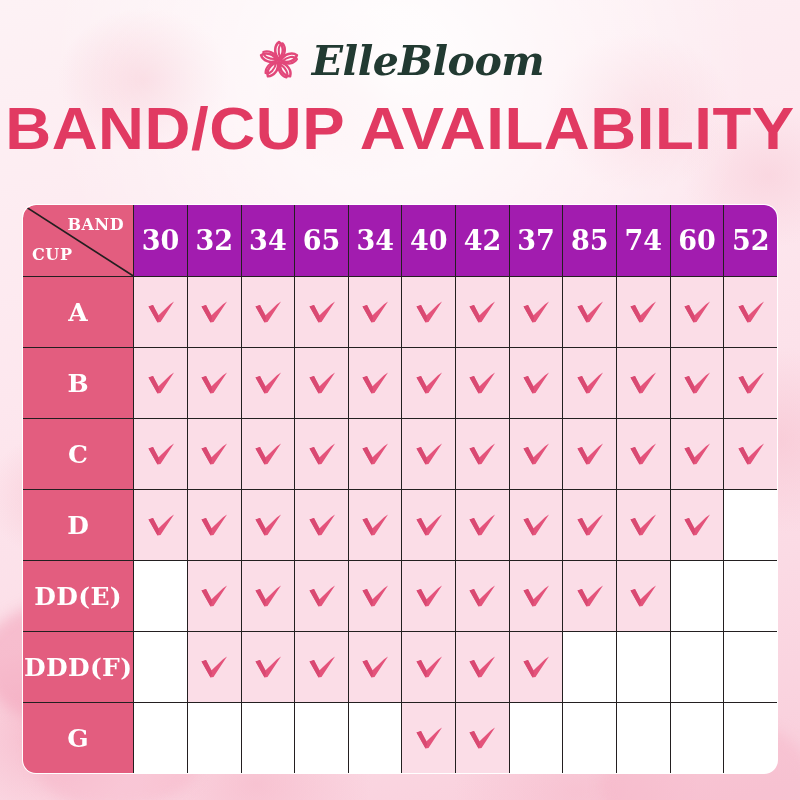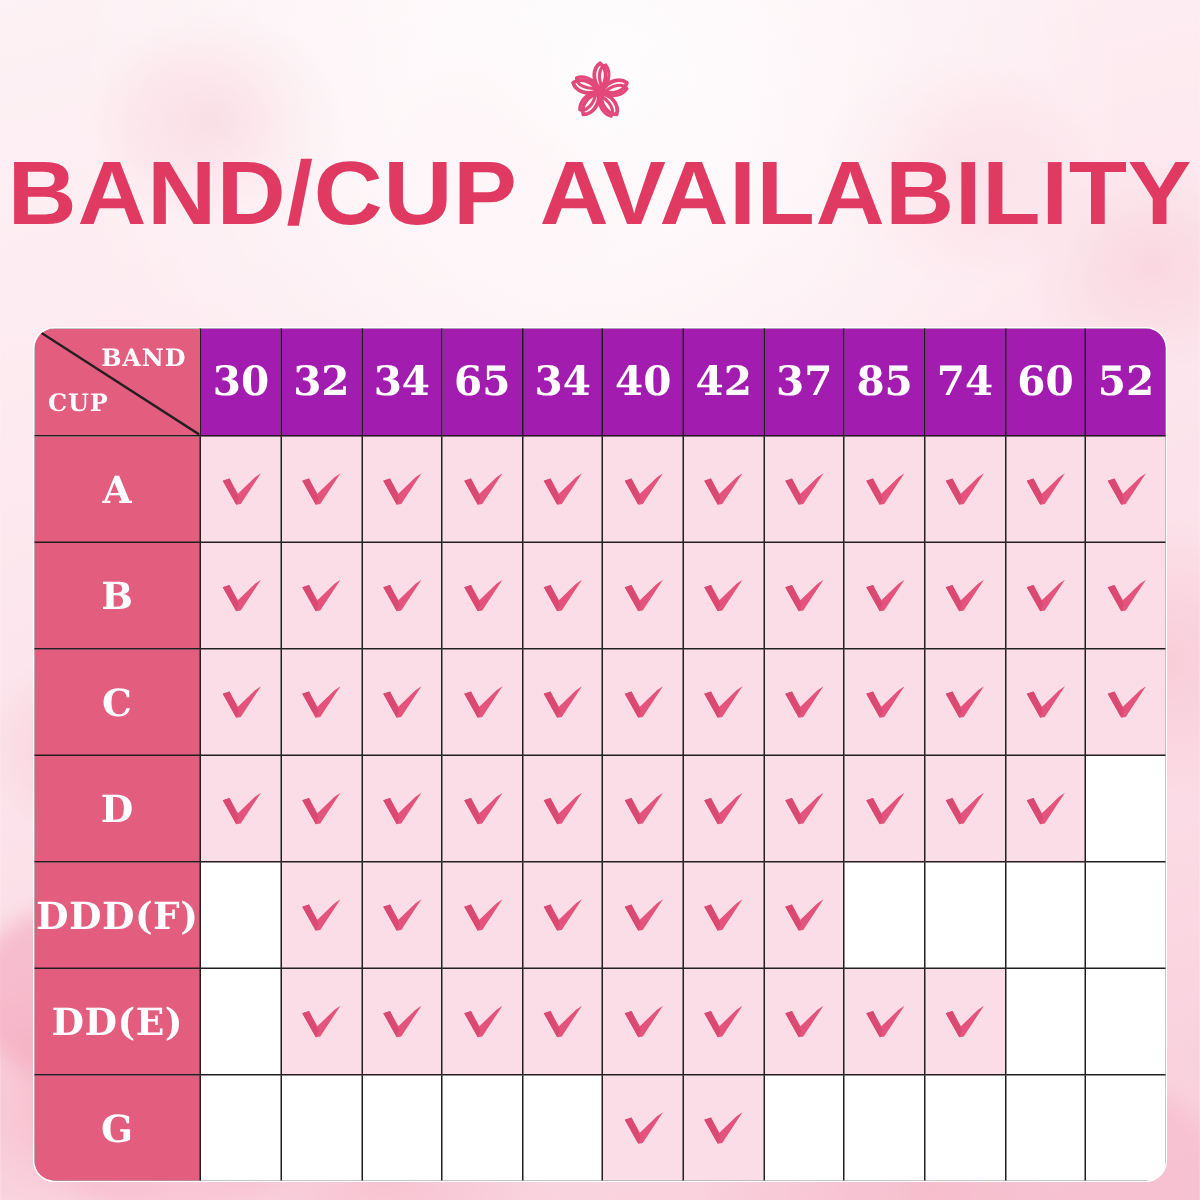--- a/index.html
+++ b/index.html
@@ -76,21 +76,21 @@
     letter-spacing: 0.5px;
     color: #e13a62;
     transform: scaleX(1.06);
     white-space: nowrap;
   }
 
   
   #chart-wrap {
     position: absolute;
     left: 22px;
-    top: 218px;
+    top: 204px;
     width: 756px;
     height: 570px;
   }
   table#availability-table {
     width: 100%;
     height: 100%;
     border-collapse: collapse;
     table-layout: fixed;
     border-radius: 14px;
     overflow: hidden;
@@ -186,20 +186,21 @@
         <path transform="rotate(288)" d="M0,-4 C-12,-16 -10,-34 0,-41 C10,-34 12,-16 0,-4 Z"></path>
         <path transform="rotate(36)" d="M0,-6 C-15,-14 -22,-28 -16,-36 C-5,-33 4,-20 0,-6 Z" stroke-width="4.5"></path>
         <path transform="rotate(108)" d="M0,-6 C-15,-14 -22,-28 -16,-36 C-5,-33 4,-20 0,-6 Z" stroke-width="4.5"></path>
         <path transform="rotate(180)" d="M0,-6 C-15,-14 -22,-28 -16,-36 C-5,-33 4,-20 0,-6 Z" stroke-width="4.5"></path>
         <path transform="rotate(252)" d="M0,-6 C-15,-14 -22,-28 -16,-36 C-5,-33 4,-20 0,-6 Z" stroke-width="4.5"></path>
         <path transform="rotate(324)" d="M0,-6 C-15,-14 -22,-28 -16,-36 C-5,-33 4,-20 0,-6 Z" stroke-width="4.5"></path>
       </g>
       <circle cx="50" cy="50" r="3.5" fill="#e2487a" stroke="none"></circle>
     </g>
   </svg>
+  <div id="brand-name">ElleBloom</div>
 </div>
 
 <h1 id="page-title">BAND/CUP AVAILABILITY</h1>
 
 <div id="chart-wrap">
   <table id="availability-table">
     <colgroup id="table-colgroup">
         <col class="cup-col">
         <col class="band-col">
         <col class="band-col">
@@ -527,20 +528,80 @@
           </td>
           <td class="cell filled">
             <svg class="check-icon" viewBox="0 0 30 26">
               <path d="M2.5 7.5 L11.5 23.5 L14.5 23.0 L28.0 2.5 L24.0 5.2 L12.6 16.2 L7.0 6.0 Z" fill="#e4537b"></path>
               <path d="M2.5 7.5 L11.5 23.5 L13.2 19.0 L7.0 6.0 Z" fill="#d94972"></path>
             </svg>
           </td>
           <td class="cell"></td>
         </tr>
         <tr>
+          <td class="cup-label">DD(E)</td>
+          <td class="cell"></td>
+          <td class="cell filled">
+            <svg class="check-icon" viewBox="0 0 30 26">
+              <path d="M2.5 7.5 L11.5 23.5 L14.5 23.0 L28.0 2.5 L24.0 5.2 L12.6 16.2 L7.0 6.0 Z" fill="#e4537b"></path>
+              <path d="M2.5 7.5 L11.5 23.5 L13.2 19.0 L7.0 6.0 Z" fill="#d94972"></path>
+            </svg>
+          </td>
+          <td class="cell filled">
+            <svg class="check-icon" viewBox="0 0 30 26">
+              <path d="M2.5 7.5 L11.5 23.5 L14.5 23.0 L28.0 2.5 L24.0 5.2 L12.6 16.2 L7.0 6.0 Z" fill="#e4537b"></path>
+              <path d="M2.5 7.5 L11.5 23.5 L13.2 19.0 L7.0 6.0 Z" fill="#d94972"></path>
+            </svg>
+          </td>
+          <td class="cell filled">
+            <svg class="check-icon" viewBox="0 0 30 26">
+              <path d="M2.5 7.5 L11.5 23.5 L14.5 23.0 L28.0 2.5 L24.0 5.2 L12.6 16.2 L7.0 6.0 Z" fill="#e4537b"></path>
+              <path d="M2.5 7.5 L11.5 23.5 L13.2 19.0 L7.0 6.0 Z" fill="#d94972"></path>
+            </svg>
+          </td>
+          <td class="cell filled">
+            <svg class="check-icon" viewBox="0 0 30 26">
+              <path d="M2.5 7.5 L11.5 23.5 L14.5 23.0 L28.0 2.5 L24.0 5.2 L12.6 16.2 L7.0 6.0 Z" fill="#e4537b"></path>
+              <path d="M2.5 7.5 L11.5 23.5 L13.2 19.0 L7.0 6.0 Z" fill="#d94972"></path>
+            </svg>
+          </td>
+          <td class="cell filled">
+            <svg class="check-icon" viewBox="0 0 30 26">
+              <path d="M2.5 7.5 L11.5 23.5 L14.5 23.0 L28.0 2.5 L24.0 5.2 L12.6 16.2 L7.0 6.0 Z" fill="#e4537b"></path>
+              <path d="M2.5 7.5 L11.5 23.5 L13.2 19.0 L7.0 6.0 Z" fill="#d94972"></path>
+            </svg>
+          </td>
+          <td class="cell filled">
+            <svg class="check-icon" viewBox="0 0 30 26">
+              <path d="M2.5 7.5 L11.5 23.5 L14.5 23.0 L28.0 2.5 L24.0 5.2 L12.6 16.2 L7.0 6.0 Z" fill="#e4537b"></path>
+              <path d="M2.5 7.5 L11.5 23.5 L13.2 19.0 L7.0 6.0 Z" fill="#d94972"></path>
+            </svg>
+          </td>
+          <td class="cell filled">
+            <svg class="check-icon" viewBox="0 0 30 26">
+              <path d="M2.5 7.5 L11.5 23.5 L14.5 23.0 L28.0 2.5 L24.0 5.2 L12.6 16.2 L7.0 6.0 Z" fill="#e4537b"></path>
+              <path d="M2.5 7.5 L11.5 23.5 L13.2 19.0 L7.0 6.0 Z" fill="#d94972"></path>
+            </svg>
+          </td>
+          <td class="cell filled">
+            <svg class="check-icon" viewBox="0 0 30 26">
+              <path d="M2.5 7.5 L11.5 23.5 L14.5 23.0 L28.0 2.5 L24.0 5.2 L12.6 16.2 L7.0 6.0 Z" fill="#e4537b"></path>
+              <path d="M2.5 7.5 L11.5 23.5 L13.2 19.0 L7.0 6.0 Z" fill="#d94972"></path>
+            </svg>
+          </td>
+          <td class="cell filled">
+            <svg class="check-icon" viewBox="0 0 30 26">
+              <path d="M2.5 7.5 L11.5 23.5 L14.5 23.0 L28.0 2.5 L24.0 5.2 L12.6 16.2 L7.0 6.0 Z" fill="#e4537b"></path>
+              <path d="M2.5 7.5 L11.5 23.5 L13.2 19.0 L7.0 6.0 Z" fill="#d94972"></path>
+            </svg>
+          </td>
+          <td class="cell"></td>
+          <td class="cell"></td>
+        </tr>
+        <tr>
           <td class="cup-label">DDD(F)</td>
           <td class="cell"></td>
           <td class="cell filled">
             <svg class="check-icon" viewBox="0 0 30 26">
               <path d="M2.5 7.5 L11.5 23.5 L14.5 23.0 L28.0 2.5 L24.0 5.2 L12.6 16.2 L7.0 6.0 Z" fill="#e4537b"></path>
               <path d="M2.5 7.5 L11.5 23.5 L13.2 19.0 L7.0 6.0 Z" fill="#d94972"></path>
             </svg>
           </td>
           <td class="cell filled">
             <svg class="check-icon" viewBox="0 0 30 26">
@@ -573,80 +634,20 @@
             </svg>
           </td>
           <td class="cell filled">
             <svg class="check-icon" viewBox="0 0 30 26">
               <path d="M2.5 7.5 L11.5 23.5 L14.5 23.0 L28.0 2.5 L24.0 5.2 L12.6 16.2 L7.0 6.0 Z" fill="#e4537b"></path>
               <path d="M2.5 7.5 L11.5 23.5 L13.2 19.0 L7.0 6.0 Z" fill="#d94972"></path>
             </svg>
           </td>
           <td class="cell"></td>
           <td class="cell"></td>
-          <td class="cell"></td>
-          <td class="cell"></td>
-        </tr>
-        <tr>
-          <td class="cup-label">DD(E)</td>
-          <td class="cell"></td>
-          <td class="cell filled">
-            <svg class="check-icon" viewBox="0 0 30 26">
-              <path d="M2.5 7.5 L11.5 23.5 L14.5 23.0 L28.0 2.5 L24.0 5.2 L12.6 16.2 L7.0 6.0 Z" fill="#e4537b"></path>
-              <path d="M2.5 7.5 L11.5 23.5 L13.2 19.0 L7.0 6.0 Z" fill="#d94972"></path>
-            </svg>
-          </td>
-          <td class="cell filled">
-            <svg class="check-icon" viewBox="0 0 30 26">
-              <path d="M2.5 7.5 L11.5 23.5 L14.5 23.0 L28.0 2.5 L24.0 5.2 L12.6 16.2 L7.0 6.0 Z" fill="#e4537b"></path>
-              <path d="M2.5 7.5 L11.5 23.5 L13.2 19.0 L7.0 6.0 Z" fill="#d94972"></path>
-            </svg>
-          </td>
-          <td class="cell filled">
-            <svg class="check-icon" viewBox="0 0 30 26">
-              <path d="M2.5 7.5 L11.5 23.5 L14.5 23.0 L28.0 2.5 L24.0 5.2 L12.6 16.2 L7.0 6.0 Z" fill="#e4537b"></path>
-              <path d="M2.5 7.5 L11.5 23.5 L13.2 19.0 L7.0 6.0 Z" fill="#d94972"></path>
-            </svg>
-          </td>
-          <td class="cell filled">
-            <svg class="check-icon" viewBox="0 0 30 26">
-              <path d="M2.5 7.5 L11.5 23.5 L14.5 23.0 L28.0 2.5 L24.0 5.2 L12.6 16.2 L7.0 6.0 Z" fill="#e4537b"></path>
-              <path d="M2.5 7.5 L11.5 23.5 L13.2 19.0 L7.0 6.0 Z" fill="#d94972"></path>
-            </svg>
-          </td>
-          <td class="cell filled">
-            <svg class="check-icon" viewBox="0 0 30 26">
-              <path d="M2.5 7.5 L11.5 23.5 L14.5 23.0 L28.0 2.5 L24.0 5.2 L12.6 16.2 L7.0 6.0 Z" fill="#e4537b"></path>
-              <path d="M2.5 7.5 L11.5 23.5 L13.2 19.0 L7.0 6.0 Z" fill="#d94972"></path>
-            </svg>
-          </td>
-          <td class="cell filled">
-            <svg class="check-icon" viewBox="0 0 30 26">
-              <path d="M2.5 7.5 L11.5 23.5 L14.5 23.0 L28.0 2.5 L24.0 5.2 L12.6 16.2 L7.0 6.0 Z" fill="#e4537b"></path>
-              <path d="M2.5 7.5 L11.5 23.5 L13.2 19.0 L7.0 6.0 Z" fill="#d94972"></path>
-            </svg>
-          </td>
-          <td class="cell filled">
-            <svg class="check-icon" viewBox="0 0 30 26">
-              <path d="M2.5 7.5 L11.5 23.5 L14.5 23.0 L28.0 2.5 L24.0 5.2 L12.6 16.2 L7.0 6.0 Z" fill="#e4537b"></path>
-              <path d="M2.5 7.5 L11.5 23.5 L13.2 19.0 L7.0 6.0 Z" fill="#d94972"></path>
-            </svg>
-          </td>
-          <td class="cell filled">
-            <svg class="check-icon" viewBox="0 0 30 26">
-              <path d="M2.5 7.5 L11.5 23.5 L14.5 23.0 L28.0 2.5 L24.0 5.2 L12.6 16.2 L7.0 6.0 Z" fill="#e4537b"></path>
-              <path d="M2.5 7.5 L11.5 23.5 L13.2 19.0 L7.0 6.0 Z" fill="#d94972"></path>
-            </svg>
-          </td>
-          <td class="cell filled">
-            <svg class="check-icon" viewBox="0 0 30 26">
-              <path d="M2.5 7.5 L11.5 23.5 L14.5 23.0 L28.0 2.5 L24.0 5.2 L12.6 16.2 L7.0 6.0 Z" fill="#e4537b"></path>
-              <path d="M2.5 7.5 L11.5 23.5 L13.2 19.0 L7.0 6.0 Z" fill="#d94972"></path>
-            </svg>
-          </td>
           <td class="cell"></td>
           <td class="cell"></td>
         </tr>
         <tr>
           <td class="cup-label">G</td>
           <td class="cell"></td>
           <td class="cell"></td>
           <td class="cell"></td>
           <td class="cell"></td>
           <td class="cell"></td>

